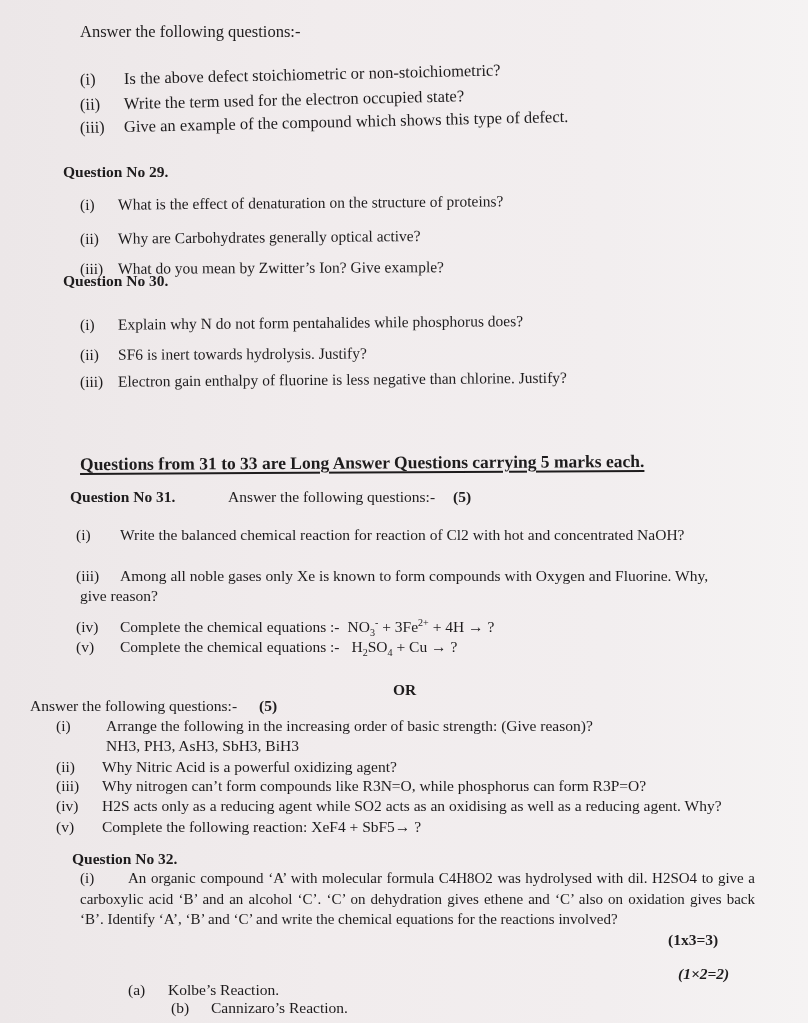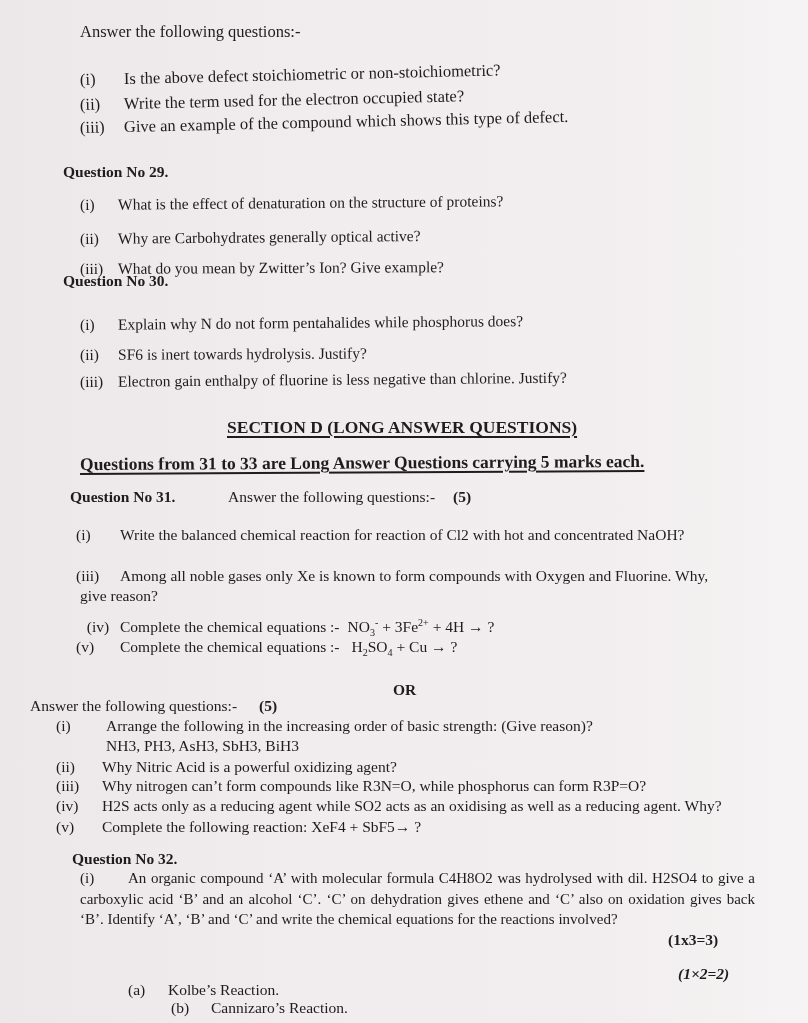--- a/index.html
+++ b/index.html
@@ -73,36 +73,35 @@
   <div class="abs t15 tilt3" style="left:80px; top:316px;">
     <span class="num" style="width:38px;">(i)</span><span>Explain why N do not form pentahalides while phosphorus does?</span>
   </div>
   <div class="abs t15 tilt4" style="left:80px; top:346px;">
     <span class="num" style="width:38px;">(ii)</span><span>SF6 is inert towards hydrolysis.  Justify?</span>
   </div>
   <div class="abs t15 tilt3" style="left:80px; top:373px;">
     <span class="num" style="width:38px;">(iii)</span><span>Electron gain enthalpy of fluorine is less negative than chlorine. Justify?</span>
   </div>
 
-  <div class="abs bold u" style="left:227px; top:417px; font-size:17.5px;">SECTION D (LONG ANSWER QUESTIONS)</div>
   <div class="abs bold u tilt4" style="left:80px; top:454px; font-size:17.5px;">Questions from  31 to 33 are Long Answer Questions carrying 5 marks each.</div>
 
   <div class="abs" style="left:30px; top:488px;">
     <span class="qhead" style="display:inline-block; width:158px;">Question No 31.</span><span class="t15">Answer the  following questions:-</span><span class="t15 bold" style="margin-left:18px;">(5)</span>
   </div>
 
   <div class="abs t15" style="left:76px; top:526px;">
     <span class="num" style="width:44px;">(i)</span><span>Write the balanced chemical reaction for reaction of Cl2 with hot and concentrated NaOH?</span>
   </div>
   <div class="abs t15" style="left:76px; top:567px;">
     <span class="num" style="width:44px;">(iii)</span><span>Among all noble gases only Xe is known to form compounds with Oxygen and Fluorine. Why,</span>
   </div>
   <div class="abs t15" style="left:80px; top:587px;">give reason?</div>
 
-  <div class="abs t15" style="left:76px; top:617px;text-align:center;">
+  <div class="abs t15" style="left:76px; top:617px;">
     <span class="num" style="width:44px;">(iv)</span><span>Complete the chemical equations  :-</span><span style="margin-left:8px;"><span>NO</span><sub>3</sub><sup>-</sup><span> + 3Fe</span><sup>2+</sup><span> + 4H  → ?</span></span>
   </div>
   <div class="abs t15" style="left:76px; top:638px;">
     <span class="num" style="width:44px;">(v)</span><span>Complete the chemical equations  :-</span><span style="margin-left:12px;"><span>H</span><sub>2</sub><span>SO</span><sub>4</sub><span> + Cu   → ?</span></span>
   </div>
 
   <div class="abs bold t15" style="left:393px; top:681px;">OR</div>
 
   <div class="abs" style="left:30px; top:697px;">
     <span class="t15">Answer the  following questions:-</span><span class="t15 bold" style="margin-left:22px;">(5)</span>

